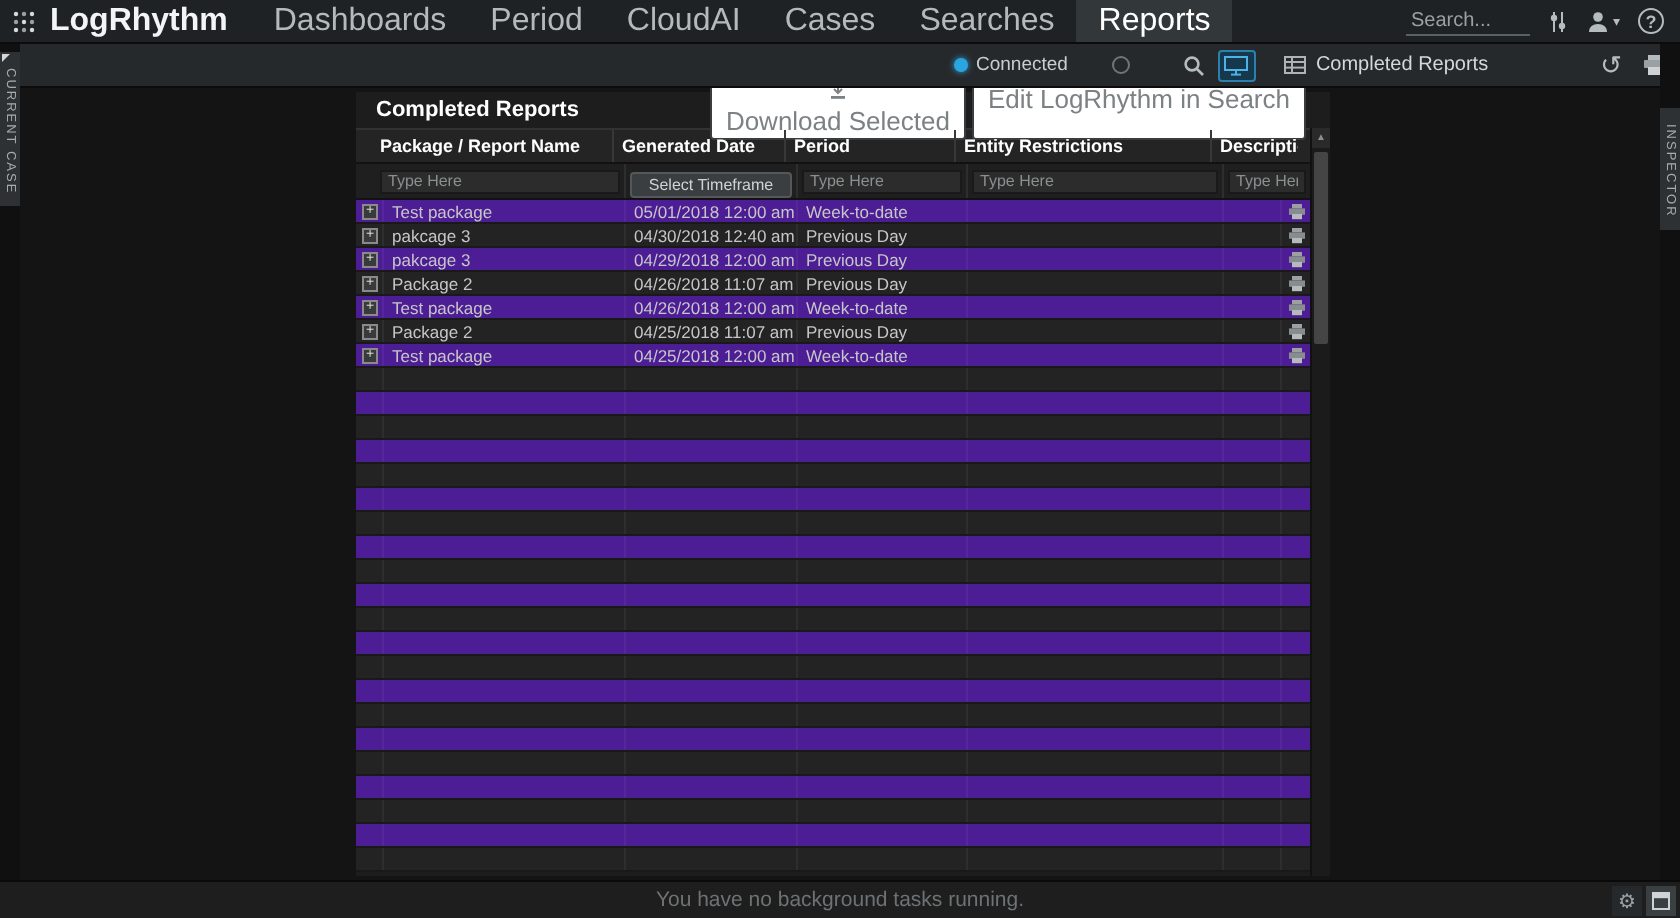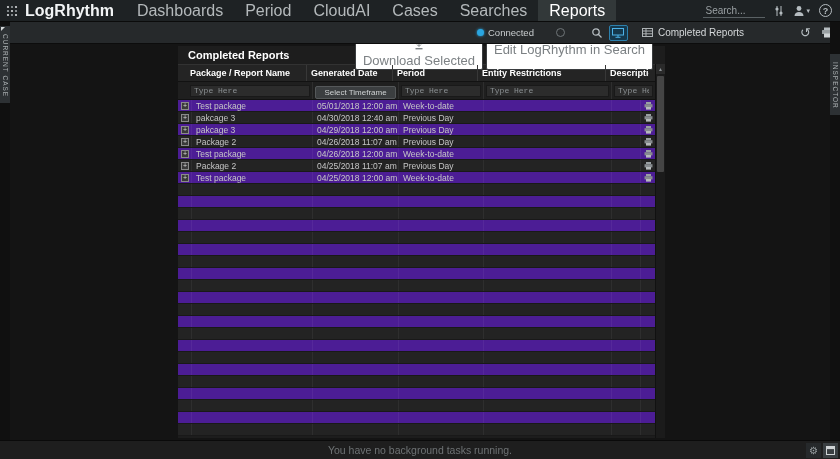--- a/index.html
+++ b/index.html
@@ -95,21 +95,21 @@
   }
   .fc { padding:0 2px; border-right:1px solid #2e2e2e; height:100%; display:flex; align-items:center; overflow:hidden; }
   .fc-name   { width:135px; padding-left:12px; }
   .fc-date   { width:86px;align-items:flex-end; }
   .fc-period { width:85px; }
   .fc-entity { width:128px; }
   .fc-desc   { width:43px; border-right:none; }
   .fc input {
     width:100%; height:12px; background:#2c2c2c; border:1px solid #191919;
     color:#bbbbbb; font-size:8px; padding:0 3px; outline:none;
-    font-family:Liberation Mono, monospace;
+    font-family:Liberation Sans, sans-serif;
   }
   .fc input::placeholder { color:#8a8f92; }
   .tf-btn {
     width:100%; height:13px; background:#3b3e40; border:1px solid #55585a;
     color:#d0d3d5; font-size:8px; border-radius:2px; cursor:pointer;
     font-family:"Liberation Sans", sans-serif; line-height:11px;
   }
   .tbody { position:absolute; left:0; right:10px; top:54px; bottom:0; overflow:hidden; }
   .trow {
     display:flex; height:12px; align-items:stretch;

